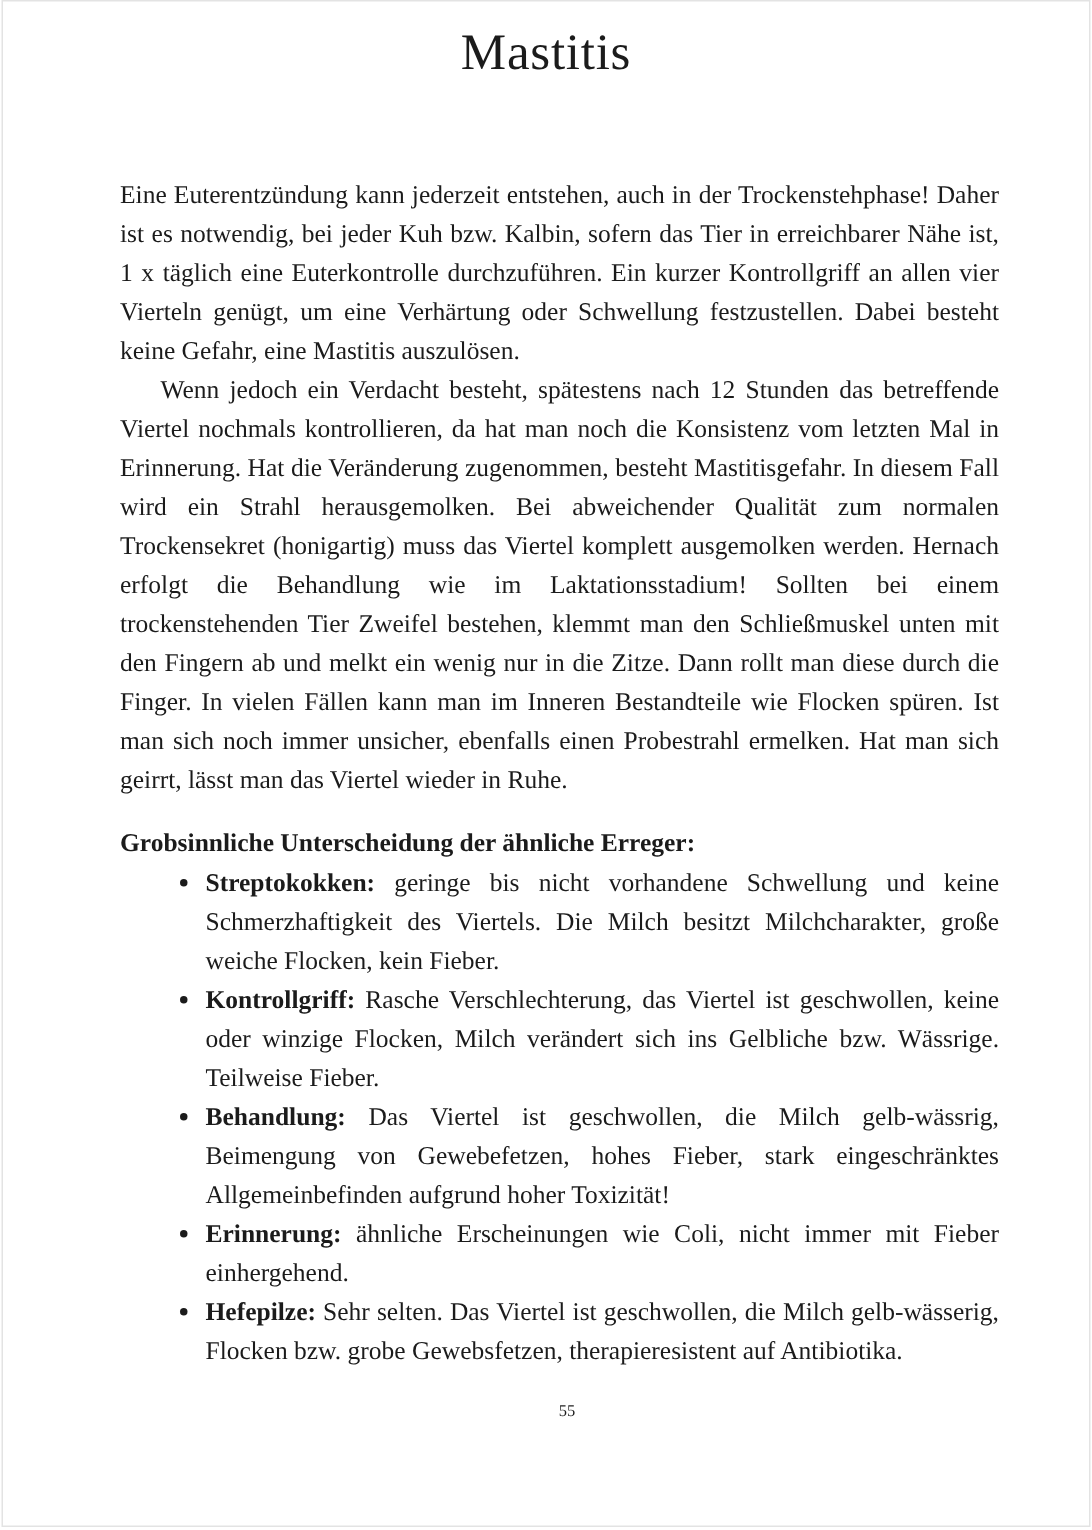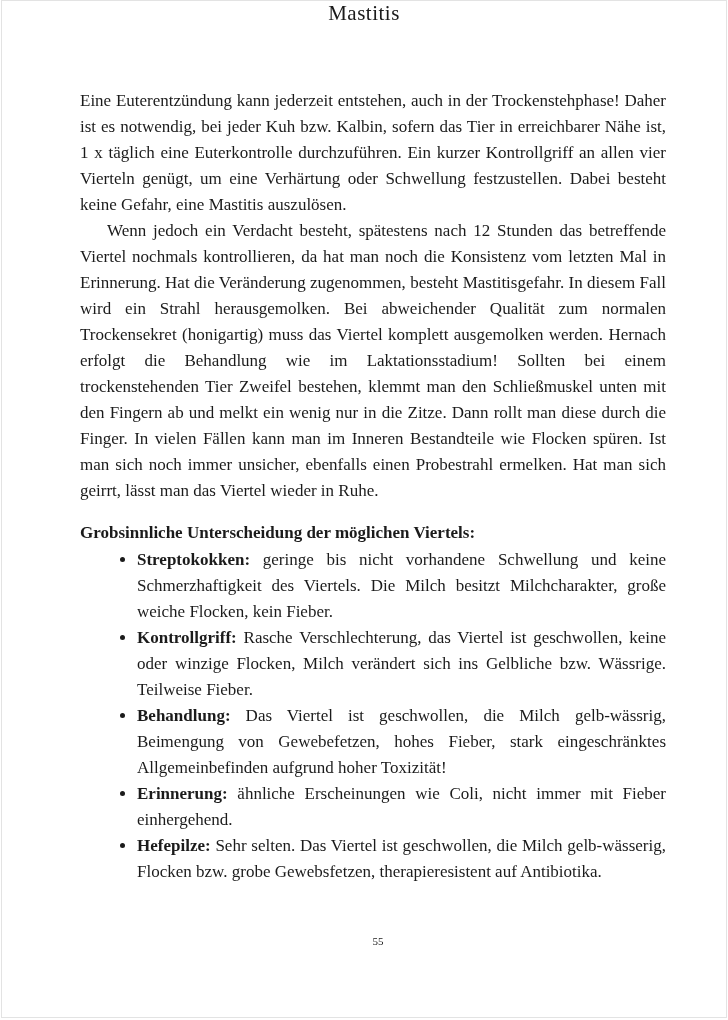--- a/index.html
+++ b/index.html
@@ -13,23 +13,23 @@
     height: 1018px;
     margin: 0 auto;
     background: #ffffff;
     border: 1px solid #e3e3e3;
     box-sizing: border-box;
     font-family: "Liberation Serif", "DejaVu Serif", serif;
     color: #1b1b1b;
     overflow: hidden;
   }
   .title {
-    margin: 0;
+    margin: 16px;
     text-align: center;
-    font-size: 21px;
+    font-size: 34px;
     font-weight: normal;
     letter-spacing: 0.5px;
   }
   .content {
     margin: 62px 60px 0 78px;
     font-size: 17px;
     line-height: 26px;
     text-align: justify;
   }
   .para {
@@ -71,21 +71,21 @@
 <div class="page">
 
   <h1 class="title">Mastitis</h1>
 
   <div class="content">
 
     <p class="para">Eine Euterentzündung kann jederzeit entstehen, auch in der Trockenstehphase! Daher ist es notwendig, bei jeder Kuh bzw. Kalbin, sofern das Tier in erreichbarer Nähe ist, 1 x täglich eine Euterkontrolle durchzuführen. Ein kurzer Kontrollgriff an allen vier Vierteln genügt, um eine Verhärtung oder Schwellung festzustellen. Dabei besteht keine Gefahr, eine Mastitis auszulösen.</p>
 
     <p class="para indent">Wenn jedoch ein Verdacht besteht, spätestens nach 12 Stunden das betreffende Viertel nochmals kontrollieren, da hat man noch die Konsistenz vom letzten Mal in Erinnerung. Hat die Veränderung zugenommen, besteht Mastitisgefahr. In diesem Fall wird ein Strahl herausgemolken. Bei abweichender Qualität zum normalen Trockensekret (honigartig) muss das Viertel komplett ausgemolken werden. Hernach erfolgt die Behandlung wie im Laktationsstadium! Sollten bei einem trockenstehenden Tier Zweifel bestehen, klemmt man den Schließmuskel unten mit den Fingern ab und melkt ein wenig nur in die Zitze. Dann rollt man diese durch die Finger. In vielen Fällen kann man im Inneren Bestandteile wie Flocken spüren. Ist man sich noch immer unsicher, ebenfalls einen Probestrahl ermelken. Hat man sich geirrt, lässt man das Viertel wieder in Ruhe.</p>
 
-    <p class="section-heading">Grobsinnliche Unterscheidung der möglichen Viertels:</p>
+    <p class="section-heading">Grobsinnliche Unterscheidung der ähnliche Erreger:</p>
 
     <ul class="pathogen-list">
       <li>
         <span class="term">Streptokokken:</span><span> geringe bis nicht vorhandene Schwellung und keine Schmerzhaftigkeit des Viertels. Die Milch besitzt Milchcharakter, große weiche Flocken, kein Fieber.</span>
       </li>
       <li>
         <span class="term">Kontrollgriff:</span><span> Rasche Verschlechterung, das Viertel ist geschwollen, keine oder winzige Flocken, Milch verändert sich ins Gelbliche bzw. Wässrige. Teilweise Fieber.</span>
       </li>
       <li>
         <span class="term">Behandlung:</span><span> Das Viertel ist geschwollen, die Milch gelb-wässrig, Beimengung von Gewebefetzen, hohes Fieber, stark eingeschränktes Allgemeinbefinden aufgrund hoher Toxizität!</span>

